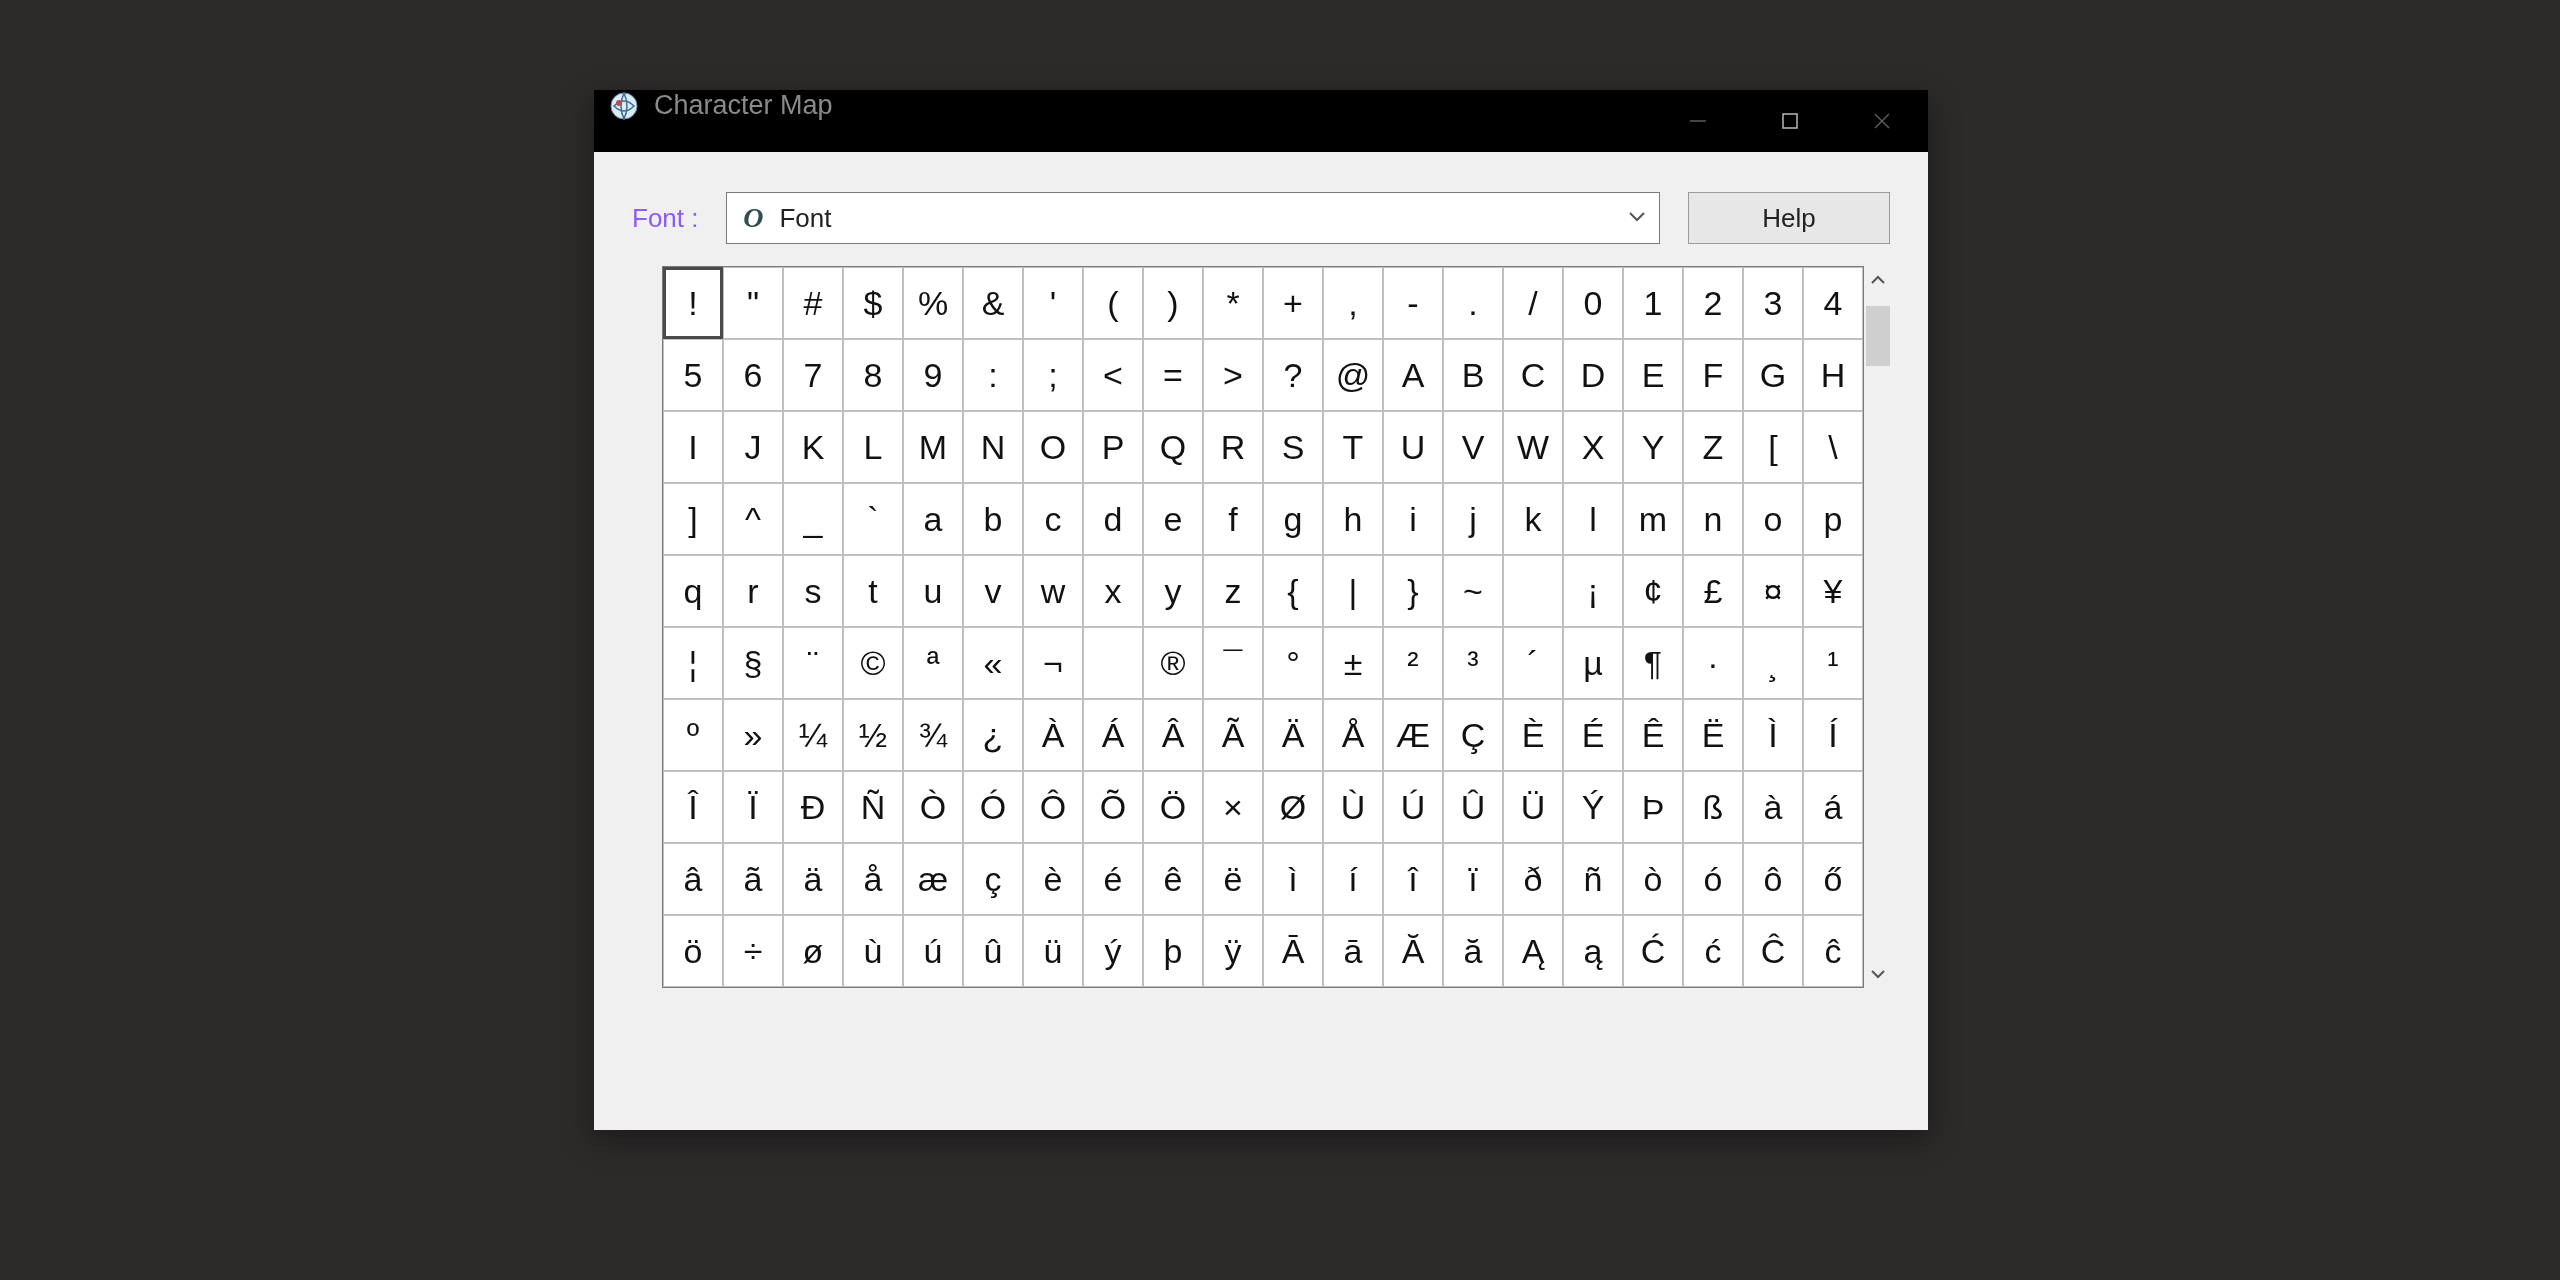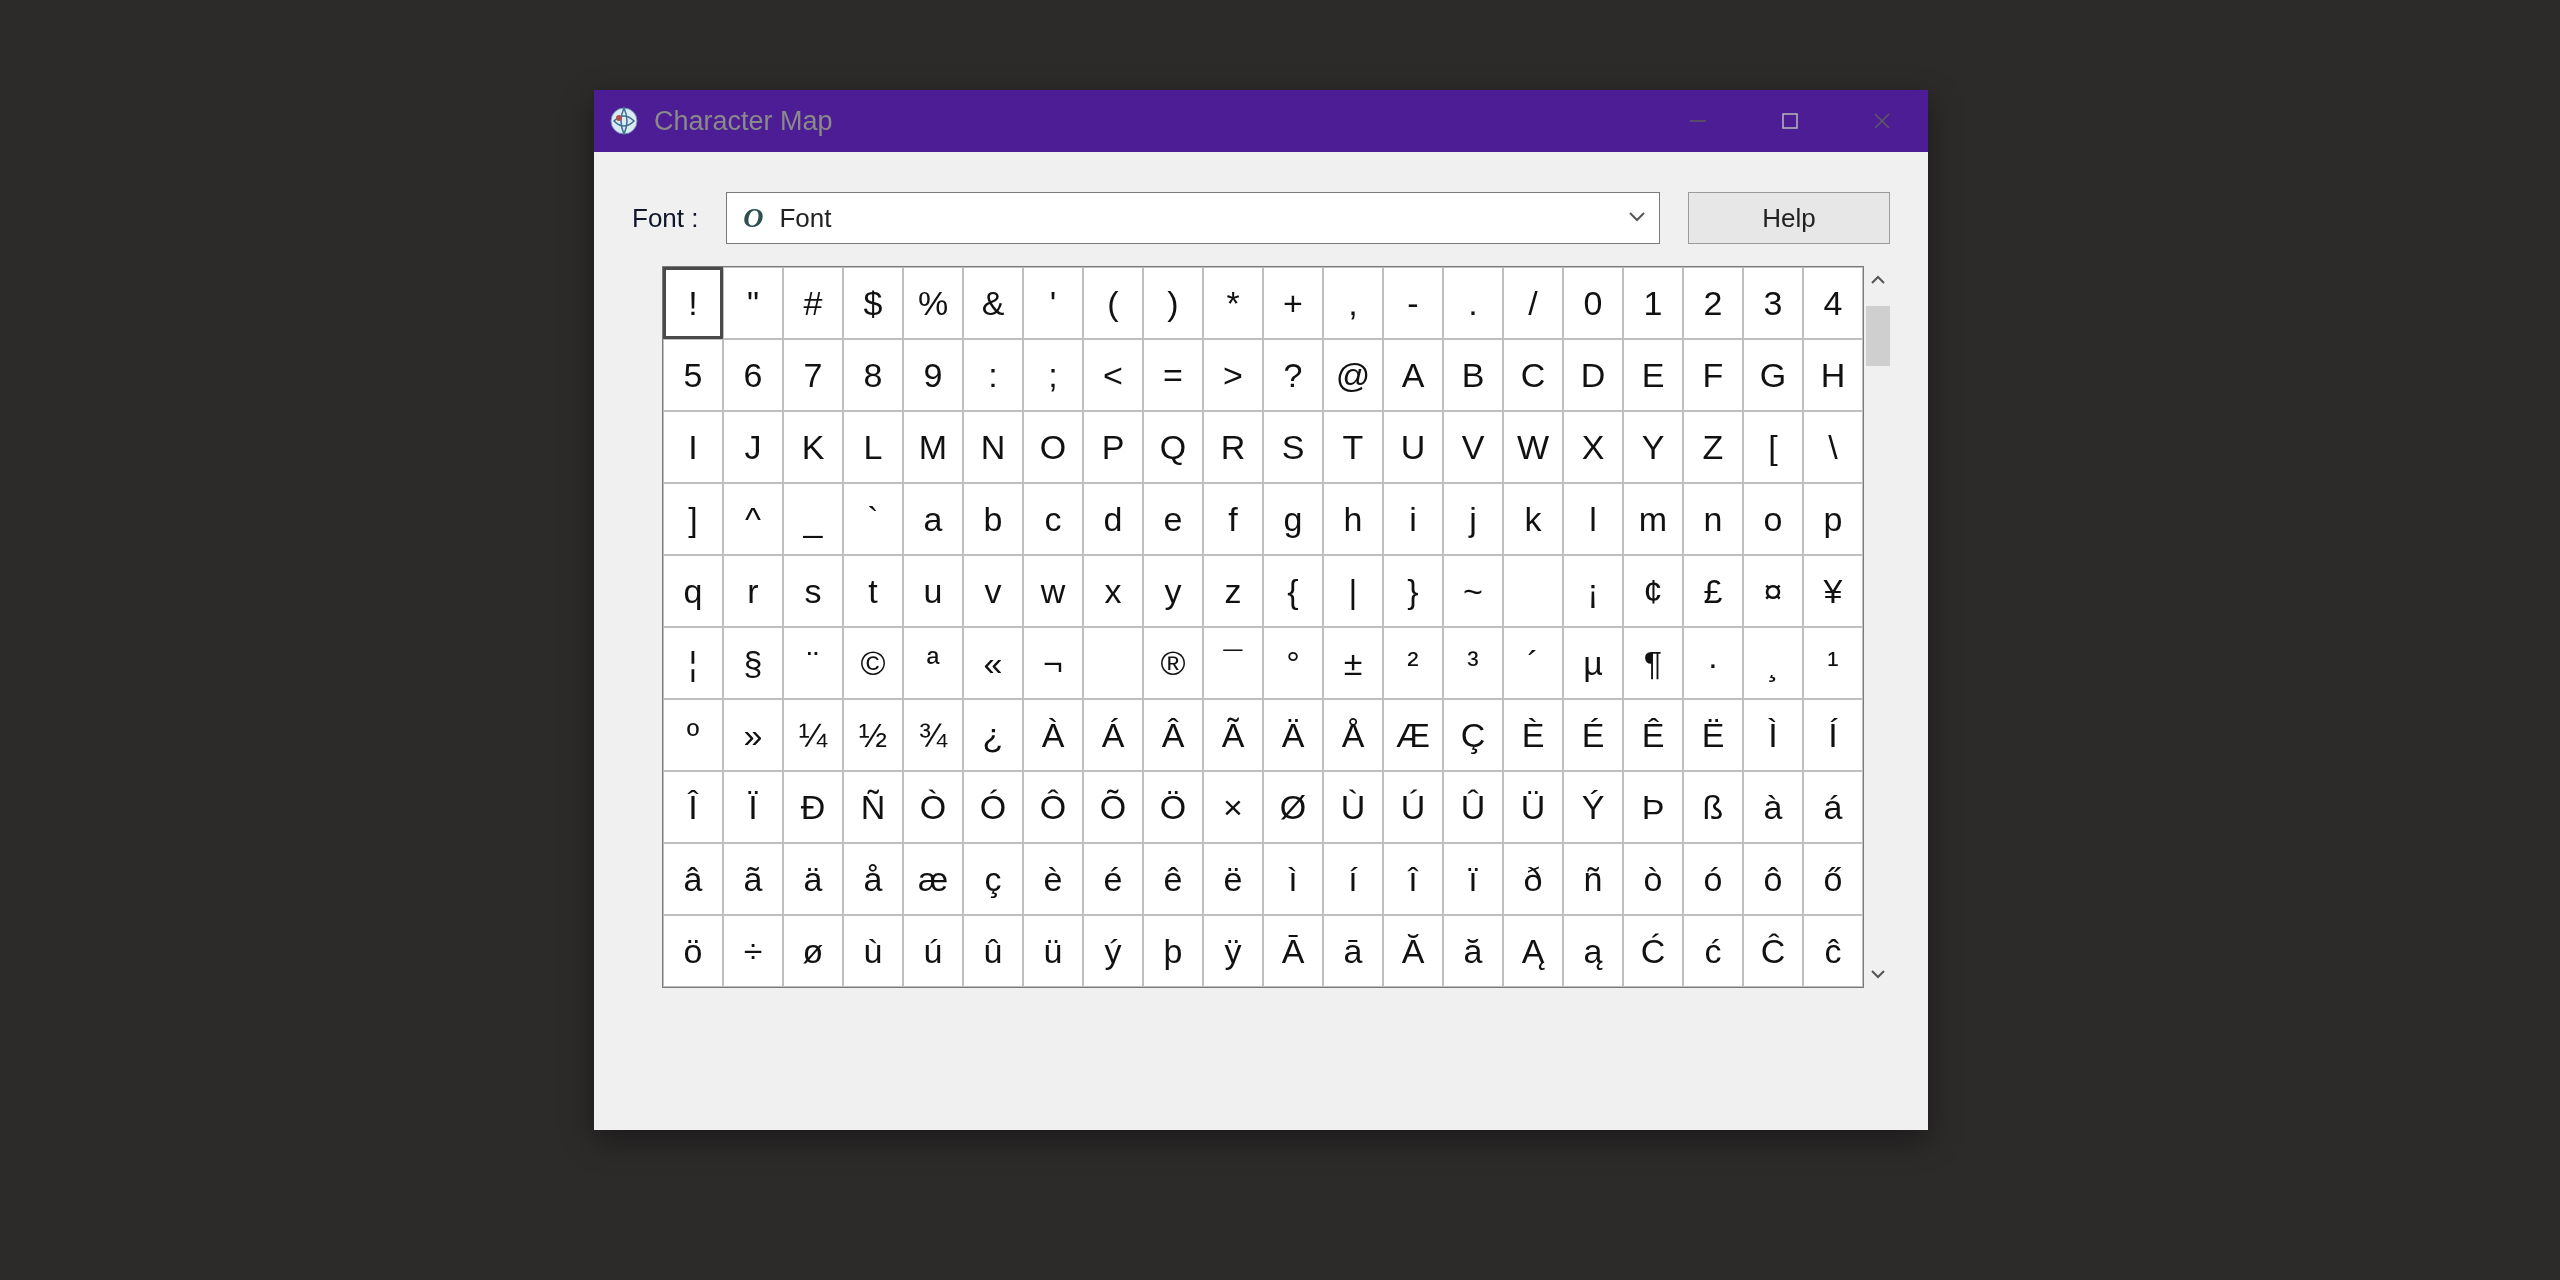--- a/index.html
+++ b/index.html
@@ -16,23 +16,22 @@
     left: 594px;
     top: 90px;
     width: 1334px;
     height: 1040px;
     background: #f0f0f0;
     box-shadow: 0 10px 30px rgba(0,0,0,.4);
   }
   
   .titlebar {
     height: 62px;
-    background: #4c1d95;
-    display: flex;
-    align-items: center;
+    background: #000000;
+    display: flex;
     padding-left: 14px;
     position: relative;
     color: #8a8a8a;
     font-size: 27px;
   }
   .titlebar .app-icon {
     width: 32px; height: 32px;
     margin-right: 14px;
     display: inline-flex;
     align-items: center;
@@ -55,21 +54,21 @@
   .win-btn svg { display: block; }
   
   .toolbar {
     display: flex;
     align-items: center;
     padding: 40px 38px 22px 38px;
     gap: 28px;
   }
   .toolbar-label {
     font-size: 26px;
-    color: #0f172a;
+    color: #8b5cf6;
   }
   .font-combo {
     flex: 1;
     height: 50px;
     background: #ffffff;
     border: 1px solid #7a7a7a;
     display: flex;
     align-items: center;
     padding: 0 12px;
     position: relative;

